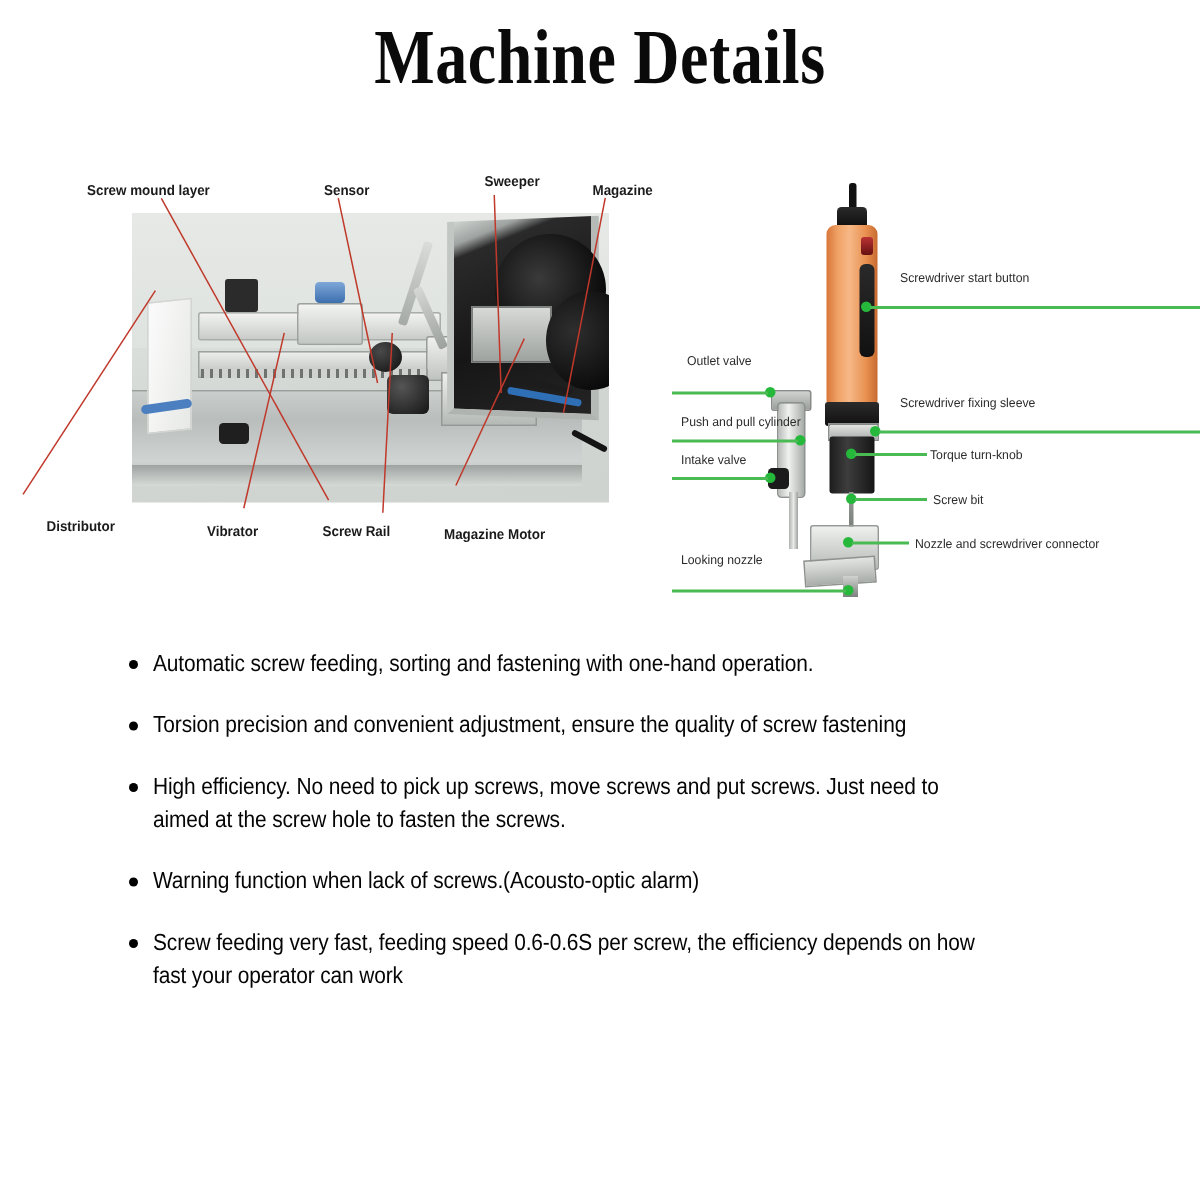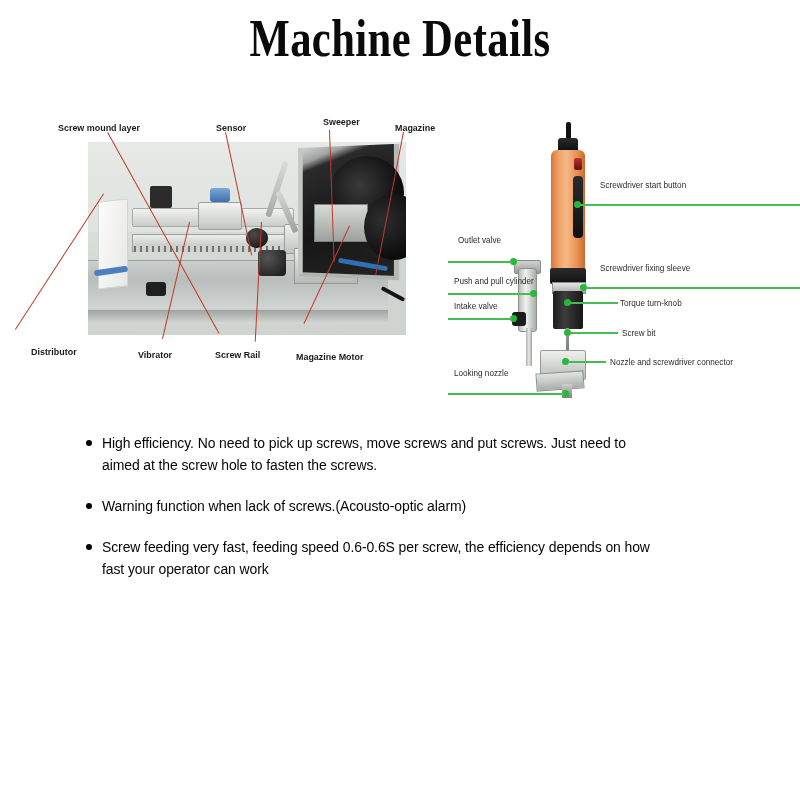--- a/index.html
+++ b/index.html
@@ -426,20 +426,28 @@
 
     <div class="green-dot" style="left:122px; top:290px;"></div>
     <div class="green-line" style="left:8px; top:293px; width:116px;"></div>
     <div class="slbl" style="left:14px; top:268px;">Looking nozzle</div>
   </div>
 </div>
 
 <div id="features">
   <div class="feature">
     <span class="dot"></span>
+    <span class="ftext">Automatic screw feeding, sorting and fastening with one-hand operation.</span>
+  </div>
+  <div class="feature">
+    <span class="dot"></span>
+    <span class="ftext">Torsion precision and convenient adjustment, ensure the quality of screw fastening</span>
+  </div>
+  <div class="feature">
+    <span class="dot"></span>
     <span class="ftext">High efficiency. No need to pick up screws, move screws and put screws. Just need to aimed at the screw hole to fasten the screws.</span>
   </div>
   <div class="feature">
     <span class="dot"></span>
     <span class="ftext">Warning function when lack of screws.(Acousto-optic alarm)</span>
   </div>
   <div class="feature">
     <span class="dot"></span>
     <span class="ftext">Screw feeding very fast, feeding speed 0.6-0.6S per screw, the efficiency depends on how fast your operator can work</span>
   </div>

